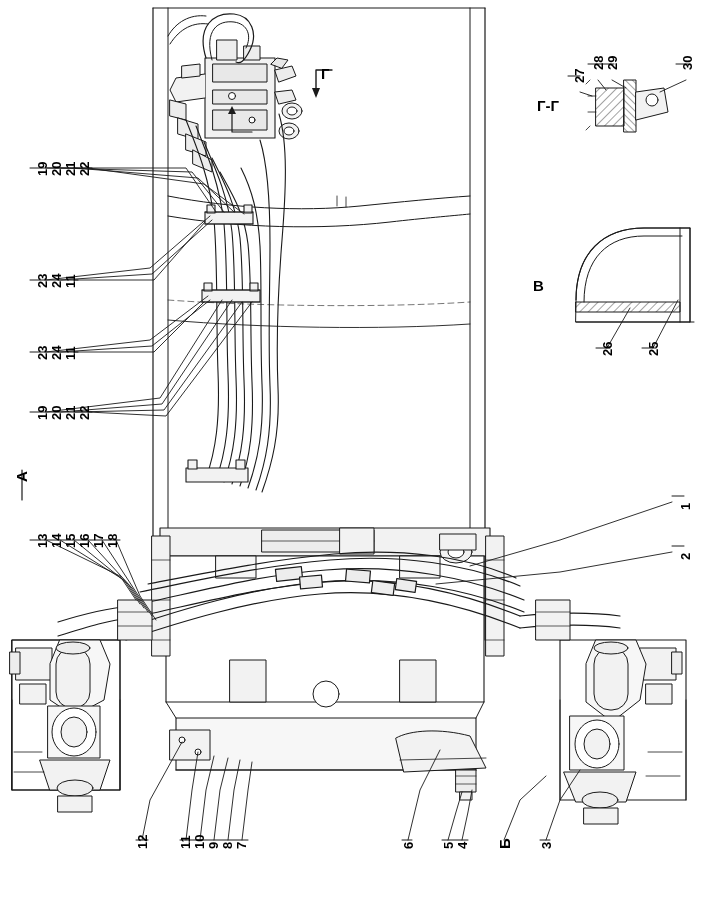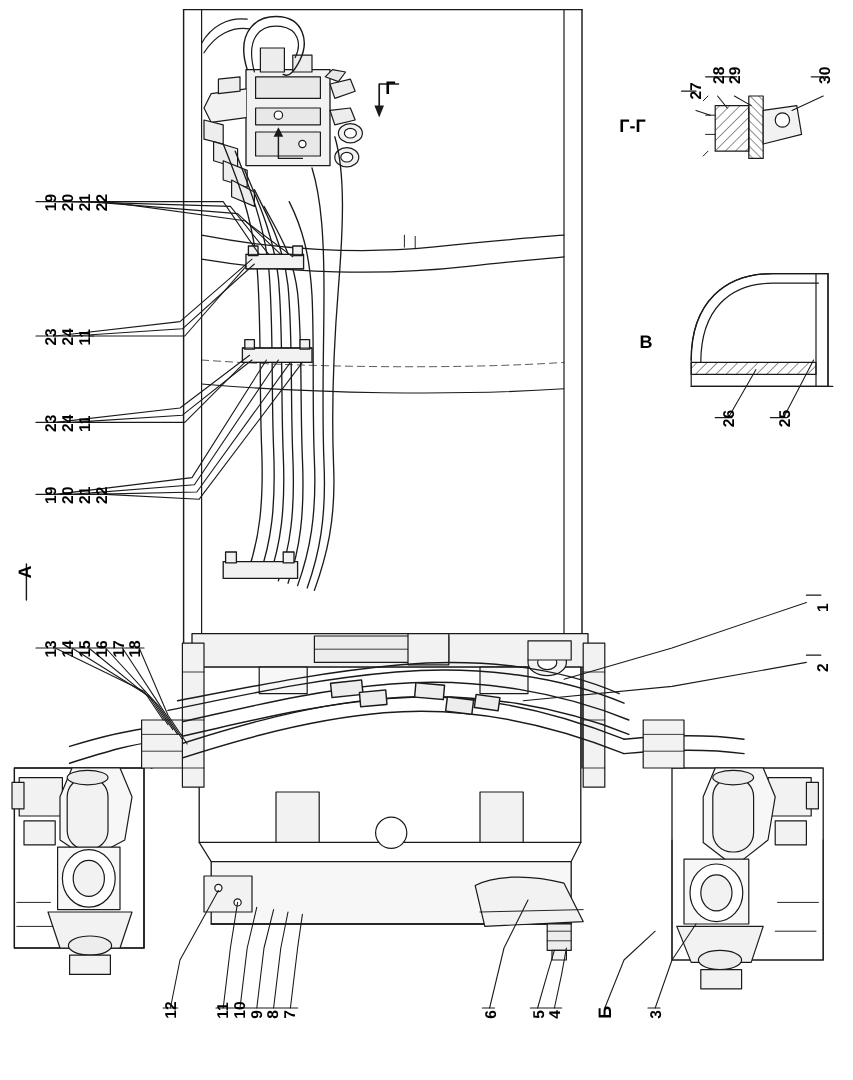--- a/index.html
+++ b/index.html
@@ -368,21 +368,21 @@
   <div class="lbl vert" style="left:221px; top:849px;">8</div>
   <div class="lbl vert" style="left:235px; top:849px;">7</div>
 
   <div class="lbl vert" style="left:402px; top:849px;">6</div>
   <div class="lbl vert" style="left:442px; top:849px;">5</div>
   <div class="lbl vert" style="left:456px; top:849px;">4</div>
   <div class="lbl vert big" style="left:497px; top:849px;">Б</div>
   <div class="lbl vert" style="left:540px; top:849px;">3</div>
 
   <div class="lbl big" style="left:321px; top:66px;">Г</div>
-  <div class="lbl big" style="left:516px; top:98px;">Г-Г</div>
+  <div class="lbl big" style="left:537px; top:98px;">Г-Г</div>
 
   <div class="lbl vert" style="left:573px; top:83px;">27</div>
   <div class="lbl vert" style="left:592px; top:70px;">28</div>
   <div class="lbl vert" style="left:606px; top:70px;">29</div>
   <div class="lbl vert" style="left:681px; top:70px;">30</div>
 
   <div class="lbl big" style="left:533px; top:278px;">В</div>
   <div class="lbl vert" style="left:601px; top:356px;">26</div>
   <div class="lbl vert" style="left:647px; top:356px;">25</div>
 

